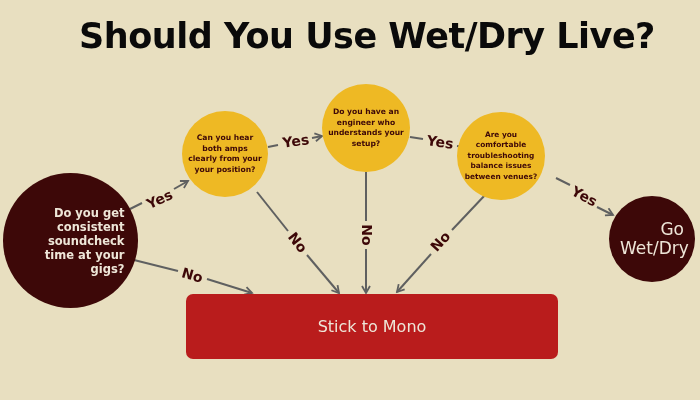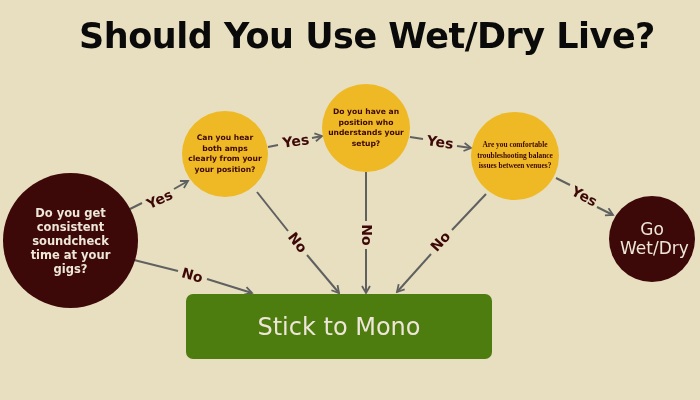--- a/index.html
+++ b/index.html
@@ -15,28 +15,28 @@
       font-family: "DejaVu Sans", sans-serif;
       font-weight: bold; font-size: 35px; color: #0a0a0a;
       letter-spacing: -0.5px;
     }
     svg.edges { position: absolute; left: 0; top: 0; }
     .node {
       position: absolute; border-radius: 50%;
       display: flex; align-items: center; justify-content: center;
       text-align: center; box-sizing: border-box;
     }
-    .node.dark { background: #3d0808; color: #eee6d8; }
+    .node.dark { background: #3d0808; color: #eee6d8; text-align: right; }
     .node.yellow { background: #eeb924; color: #3d0808; }
     .node span { display: block; font-weight: bold; }
     .box {
-      position: absolute; left: 186px; top: 294px; width: 306px; height: 65px;
-      background: #4d7c0f; border-radius: 7px; color: #eee6d8;
+      position: absolute; left: 186px; top: 294px; width: 372px; height: 65px;
+      background: #b91c1c; border-radius: 7px; color: #eee6d8;
       display: flex; align-items: center; justify-content: center;
-      font-size: 24px; font-family: "DejaVu Sans", sans-serif;
+      font-size: 16px; font-family: "DejaVu Sans", sans-serif;
     }
     .edge-label {
       font-family: "DejaVu Sans", sans-serif; font-weight: bold;
       font-size: 14px; fill: #3d0808;
     }
   </style>
 </head>
 <body>
 
 <div class="title">Should You Use Wet/Dry Live?</div>
@@ -87,24 +87,24 @@
 
 <div class="node dark" style="left:3px; top:173px; width:135px; height:135px; padding:0 10px;">
   <span style="font-size:11.5px; line-height:14px; max-width:108px;">Do you get consistent soundcheck time at your gigs?</span>
 </div>
 
 <div class="node yellow" style="left:182px; top:111px; width:86px; height:86px; padding:0 6px;">
   <span style="font-size:7.6px; line-height:10.5px; max-width:76px;">Can you hear both amps clearly from your your position?</span>
 </div>
 
 <div class="node yellow" style="left:322px; top:84px; width:88px; height:88px; padding:0 6px;">
-  <span style="font-size:7.6px; line-height:10.5px; max-width:76px;">Do you have an position who understands your setup?</span>
+  <span style="font-size:7.6px; line-height:10.5px; max-width:76px;">Do you have an engineer who understands your setup?</span>
 </div>
 
-<div class="node yellow" style="left:471px; top:112px; width:88px; height:88px; padding:0 5px;font-family:Liberation Serif, serif;">
+<div class="node yellow" style="left:457px; top:112px; width:88px; height:88px; padding:0 5px;">
   <span style="font-size:7.4px; line-height:10.5px; max-width:78px;">Are you comfortable troubleshooting balance issues between venues?</span>
 </div>
 
 <div class="node dark" style="left:609px; top:196px; width:86px; height:86px; padding:0 8px;">
   <span style="font-size:17px; line-height:19px; font-weight:normal; max-width:64px;">Go Wet/Dry</span>
 </div>
 
 <div class="box">
   <span>Stick to Mono</span>
 </div>

